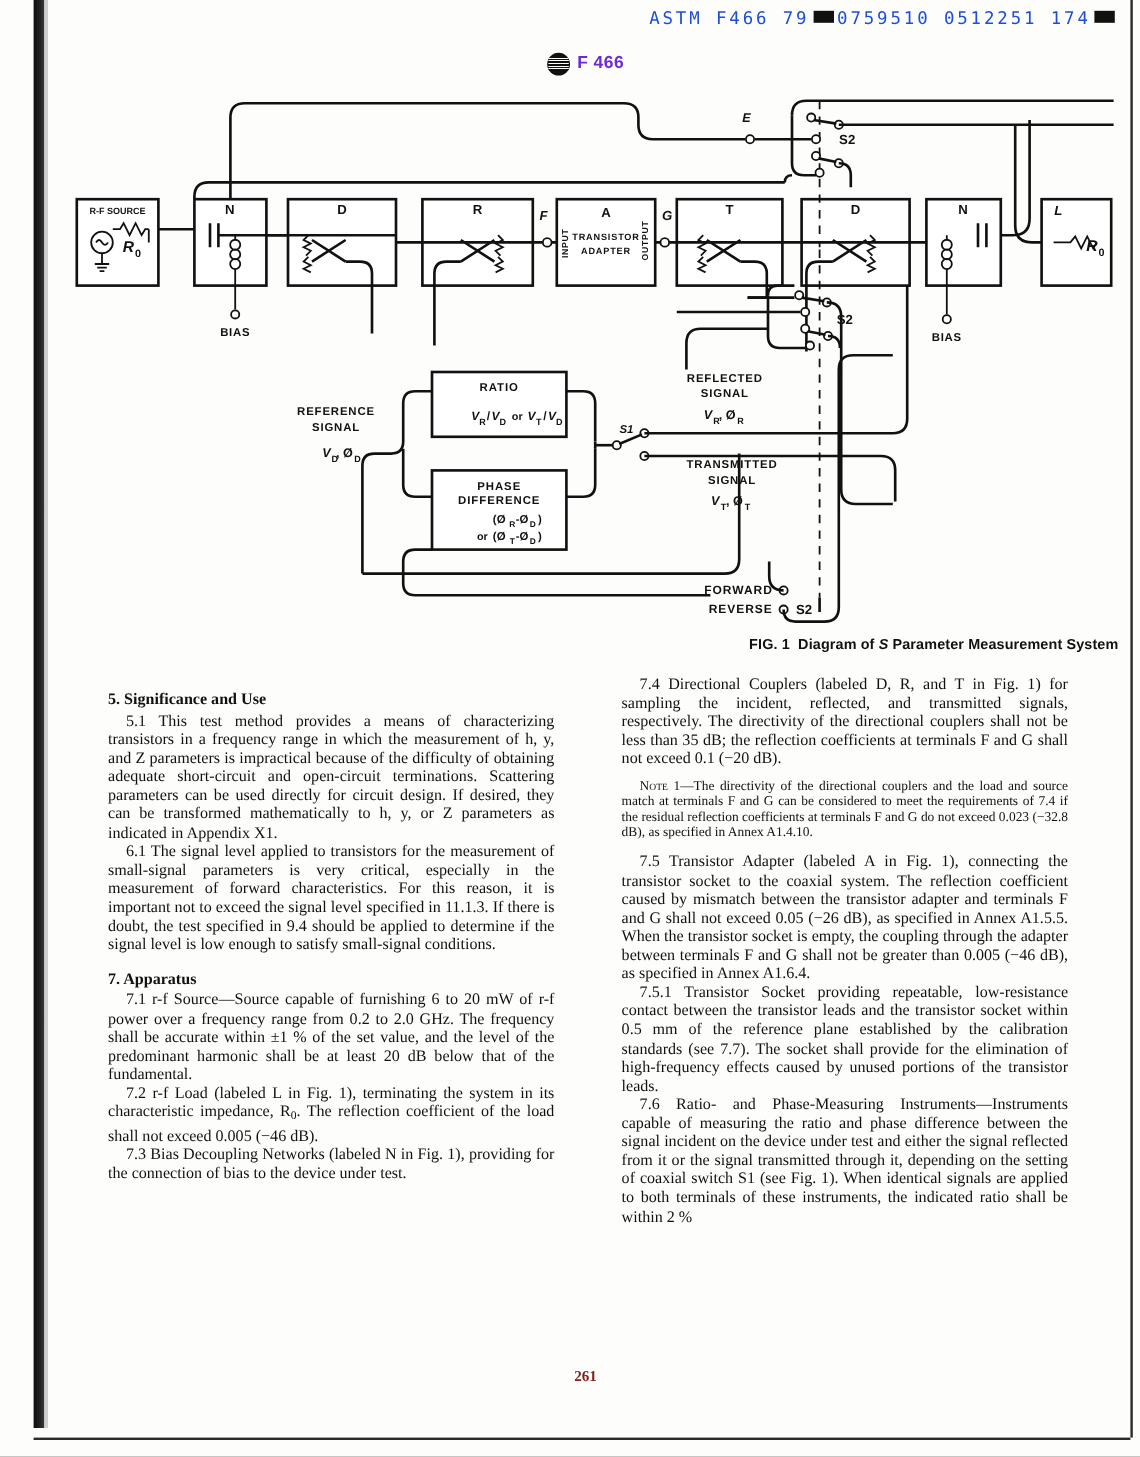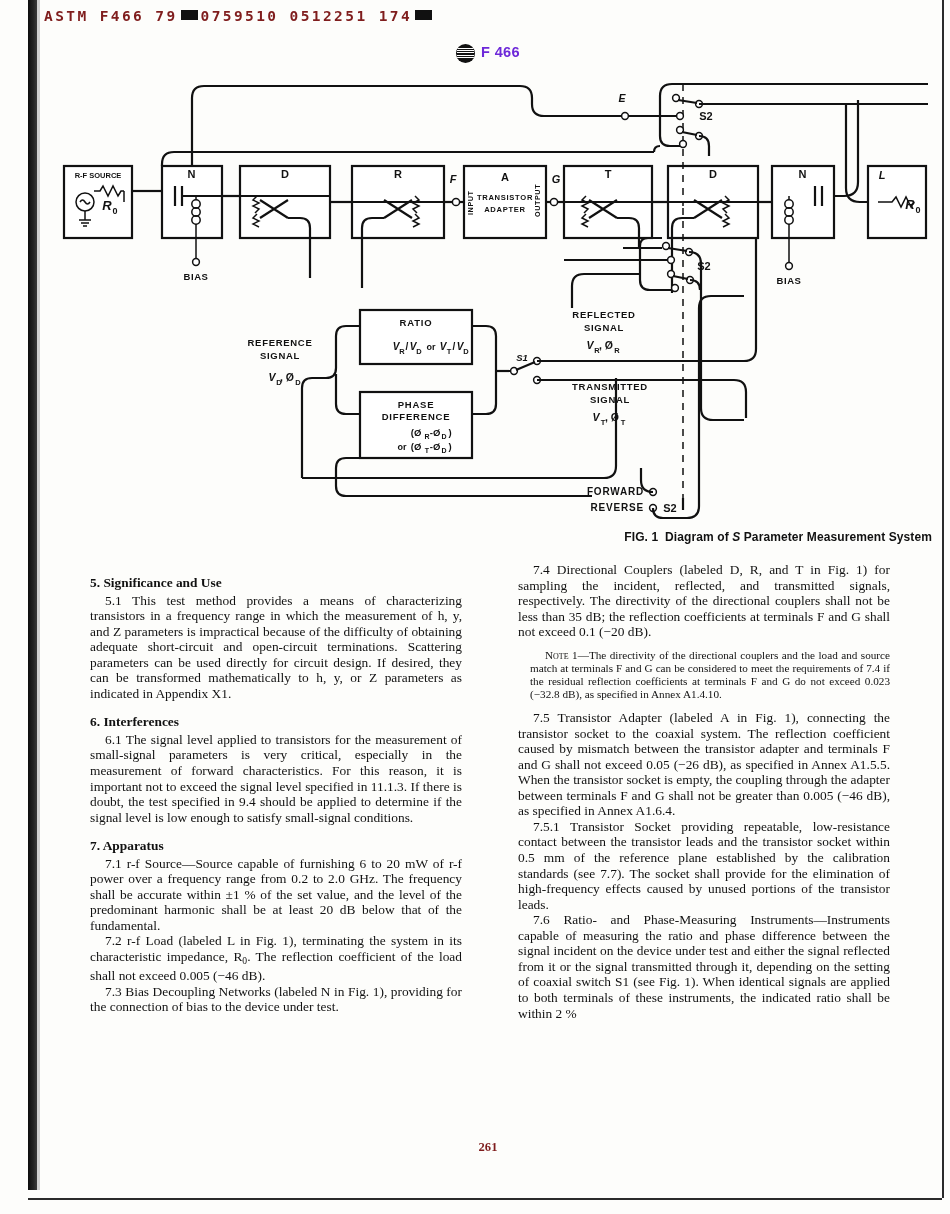--- a/index.html
+++ b/index.html
@@ -7,22 +7,22 @@
   .page{position:relative;width:950px;height:1214px;background:#fdfdfb;overflow:hidden;}
   
   .scan-left{position:absolute;left:28px;top:0;width:9px;height:1190px;background:linear-gradient(90deg,#0d0d0d,#232323 60%,#3a3a3a);}
   .scan-left2{position:absolute;left:37px;top:0;width:3px;height:1190px;background:#cfcfcf;}
   .scan-right{position:absolute;right:6px;top:0;width:2px;height:1198px;background:#2b2b2b;}
   .scan-bottom{position:absolute;left:28px;bottom:14px;width:914px;height:2px;background:#2b2b2b;}
 
   .sheet{position:absolute;left:44px;top:0;width:888px;height:1190px;}
 
   
-  .astm-code{position:absolute;left:0;right:0;top:8px;text-align:left;
-    font-family:"DejaVu Sans Mono", monospace;font-weight:700;font-size:14.5px;letter-spacing:2.4px;color:#7f1d1d;}
+  .astm-code{position:absolute;left:0;right:0;top:8px;text-align:right;
+    font-family:"DejaVu Sans Mono", monospace;font-weight:400;font-size:14.5px;letter-spacing:2.4px;color:#1d4ed8;}
   .astm-code .blk{display:inline-block;width:17px;height:10px;background:#111;vertical-align:1px;margin:0 3px;}
   .logo-row{position:absolute;left:0;right:0;top:44px;text-align:center;height:24px;}
   .logo-mark{display:inline-block;width:19px;height:19px;border-radius:50%;background:#111;position:relative;vertical-align:-4px;overflow:hidden;}
   .logo-mark:before{content:"";position:absolute;left:1px;top:4px;width:17px;height:11px;
      background:repeating-linear-gradient(#fff 0 1px,#111 1px 2.2px);}
   .logo-mark:after{content:"";position:absolute;left:4px;top:4.5px;width:11px;height:10px;
      font-size:0;}
   .logo-text{display:inline-block;font-family:"Liberation Sans", sans-serif;font-weight:700;font-size:14.5px;color:#6d28d9;margin-left:6px;vertical-align:2px;letter-spacing:.4px;}
 
   
@@ -36,21 +36,21 @@
   .cols{position:absolute;left:46px;top:562px;width:800px;height:575px;}
   .col{position:absolute;top:0;width:372px;}
   .col.left{left:0;}
   .col.right{left:428px;}
   p{margin:0;font-size:13.4px;line-height:15.55px;text-align:justify;color:#111;
     font-family:"Liberation Serif", serif;}
   p.ind{text-indent:15px;}
   h4{margin:13px 0 2px 0;font-size:13.4px;line-height:15.55px;font-weight:700;color:#111;
     font-family:"Liberation Serif", serif;}
   .it{}
-  .note{font-size:11.2px;line-height:13.1px;text-align:justify;text-indent:15px;margin:9px 0 9px 12px;color:#111;}
+  .note{font-size:11.2px;line-height:13.1px;text-align:justify;text-indent:15px;margin:9px 0 9px 0;color:#111;}
   .sc{font-variant:small-caps;}
   .sub{font-size:.72em;vertical-align:-.28em;}
   .pgnum{position:absolute;left:0;right:0;top:1140px;text-align:center;font-size:12.6px;color:#7f1d1d;font-weight:600;}
 </style>
 </head>
 <body>
 
 <div class="page">
   <div class="scan-left"></div>
   <div class="scan-left2"></div>
@@ -309,21 +309,20 @@
       <span>FIG. 1</span>&nbsp;&nbsp;<span>Diagram of</span> <span class="ital">S</span> <span>Parameter Measurement System</span>
     </div>
 
     <div class="cols">
 
       <div class="col left">
 
         <h4>5. Significance and Use</h4>
         <p class="ind"><span>5.1 This test method provides a means of characterizing transistors in a frequency range in which the measurement of </span><span class="it">h, y,</span><span> and </span><span class="it">Z</span><span> parameters is impractical because of the difficulty of obtaining adequate short-circuit and open-circuit terminations. Scattering parameters can be used directly for circuit design. If desired, they can be transformed mathematically to </span><span class="it">h, y,</span><span> or </span><span class="it">Z</span><span> parameters as indicated in Appendix X1.</span></p>
 
-        <h4>6. Interferences</h4>
         <p class="ind">6.1 The signal level applied to transistors for the measurement of small-signal parameters is very critical, especially in the measurement of forward characteristics. For this reason, it is important not to exceed the signal level specified in 11.1.3. If there is doubt, the test specified in 9.4 should be applied to determine if the signal level is low enough to satisfy small-signal conditions.</p>
 
         <h4>7. Apparatus</h4>
         <p class="ind"><span>7.1 </span><span class="it">r-f Source</span><span>—Source capable of furnishing 6 to 20 mW of r-f power over a frequency range from 0.2 to 2.0 GHz. The frequency shall be accurate within ±1 % of the set value, and the level of the predominant harmonic shall be at least 20 dB below that of the fundamental.</span></p>
 
         <p class="ind"><span>7.2 </span><span class="it">r-f Load</span><span> (labeled </span><span class="it">L</span><span> in Fig. 1), terminating the system in its characteristic impedance, </span><span class="it">R<span class="sub">0</span></span><span>. The reflection coefficient of the load shall not exceed 0.005 (−46 dB).</span></p>
 
         <p class="ind"><span>7.3 </span><span class="it">Bias Decoupling Networks</span><span> (labeled </span><span class="it">N</span><span> in Fig. 1), providing for the connection of bias to the device under test.</span></p>
       </div>
 

